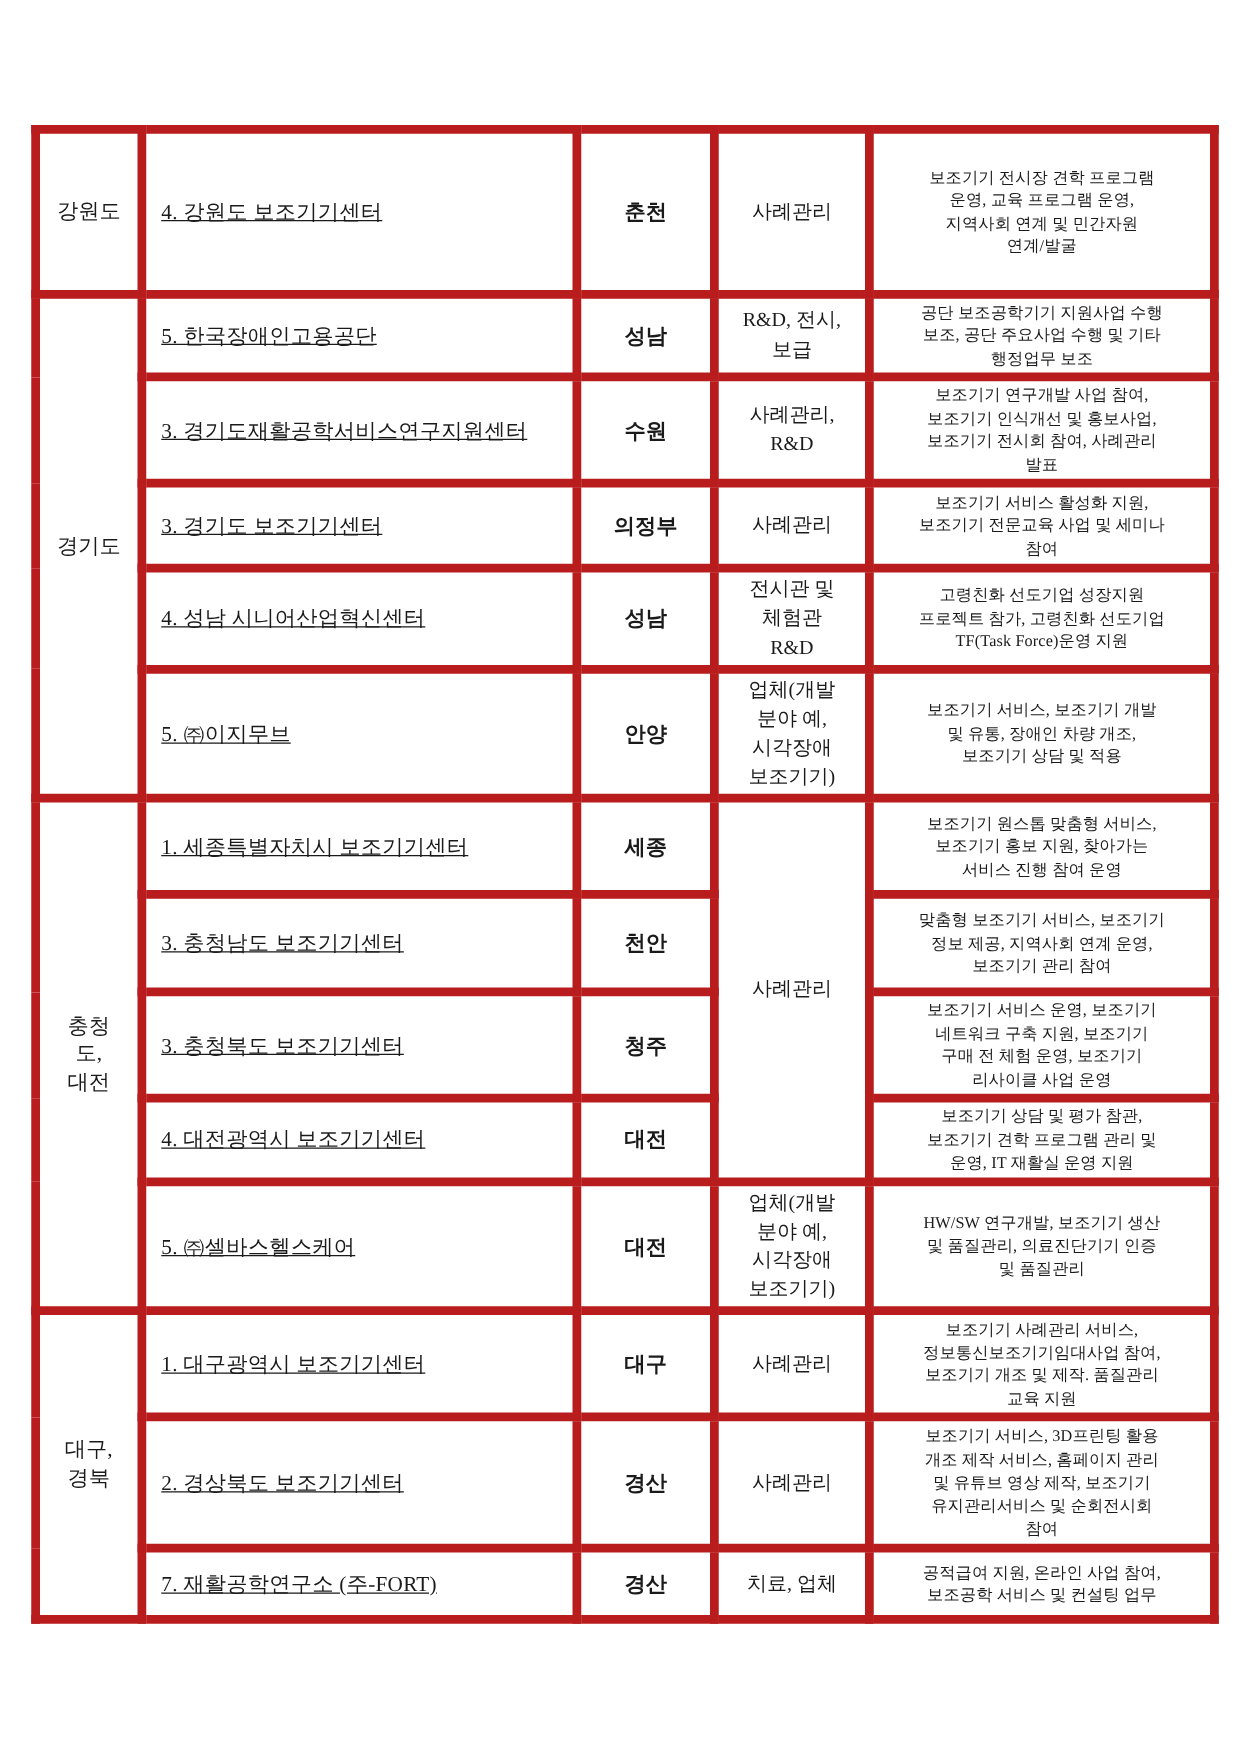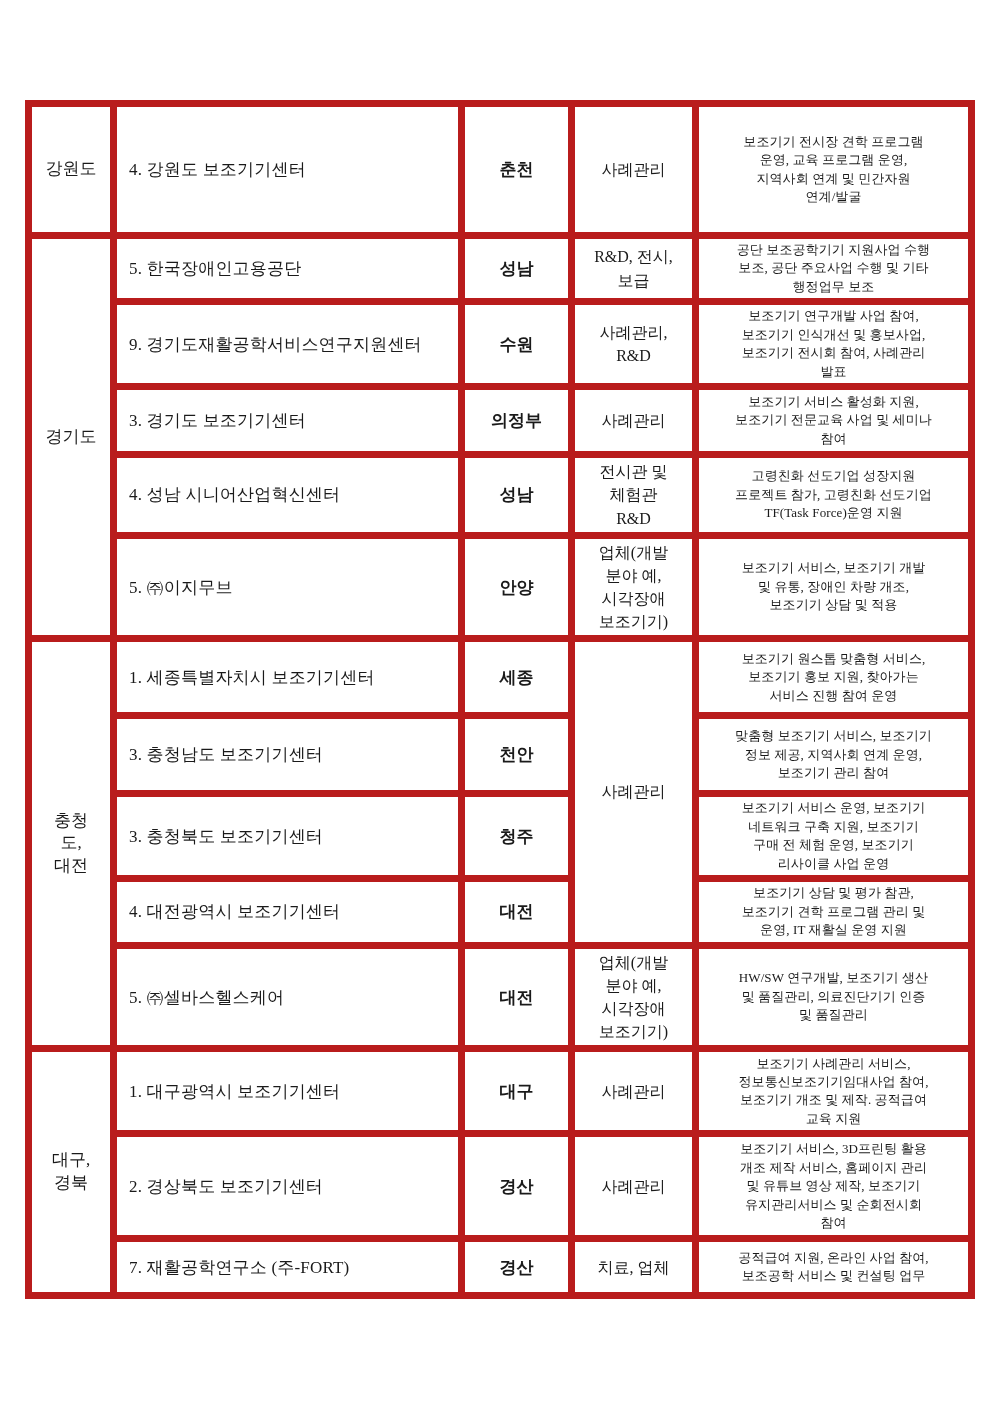--- a/index.html
+++ b/index.html
@@ -36,20 +36,21 @@
     text-align: center;
     font-size: 17px;
     white-space: pre-line;
     line-height: 1.35;
   }
   td.name {
     text-align: left;
     font-size: 17px;
     padding-left: 7px;
     letter-spacing: 0.2px;
+    text-decoration: underline;
   }
   td.city {
     text-align: center;
     font-size: 17px;
     font-weight: bold;
   }
   td.cat {
     text-align: center;
     font-size: 16px;
     white-space: pre-line;
@@ -93,21 +94,21 @@
       <td class="region" rowspan="5">경기도</td>
       <td class="name">5. 한국장애인고용공단</td>
       <td class="city">성남</td>
       <td class="cat">R&amp;D, 전시,
 보급</td>
       <td class="desc">공단 보조공학기기 지원사업 수행
 보조, 공단 주요사업 수행 및 기타
 행정업무 보조</td>
     </tr>
     <tr style="height:80px">
-      <td class="name">9. 경기도재활공학서비스연구지원센터</td>
+      <td class="name">3. 경기도재활공학서비스연구지원센터</td>
       <td class="city">수원</td>
       <td class="cat">사례관리,
 R&amp;D</td>
       <td class="desc">보조기기 연구개발 사업 참여,
 보조기기 인식개선 및 홍보사업,
 보조기기 전시회 참여, 사례관리
 발표</td>
     </tr>
     <tr style="height:68px">
       <td class="name">3. 경기도 보조기기센터</td>
@@ -184,21 +185,21 @@
     </tr>
 
     <tr style="height:85px">
       <td class="region" rowspan="3">대구,
 경북</td>
       <td class="name">1. 대구광역시 보조기기센터</td>
       <td class="city">대구</td>
       <td class="cat">사례관리</td>
       <td class="desc">보조기기 사례관리 서비스,
 정보통신보조기기임대사업 참여,
-보조기기 개조 및 제작. 공적급여
+보조기기 개조 및 제작. 품질관리
 교육 지원</td>
     </tr>
     <tr style="height:105px">
       <td class="name">2. 경상북도 보조기기센터</td>
       <td class="city">경산</td>
       <td class="cat">사례관리</td>
       <td class="desc">보조기기 서비스, 3D프린팅 활용
 개조 제작 서비스, 홈페이지 관리
 및 유튜브 영상 제작, 보조기기
 유지관리서비스 및 순회전시회

